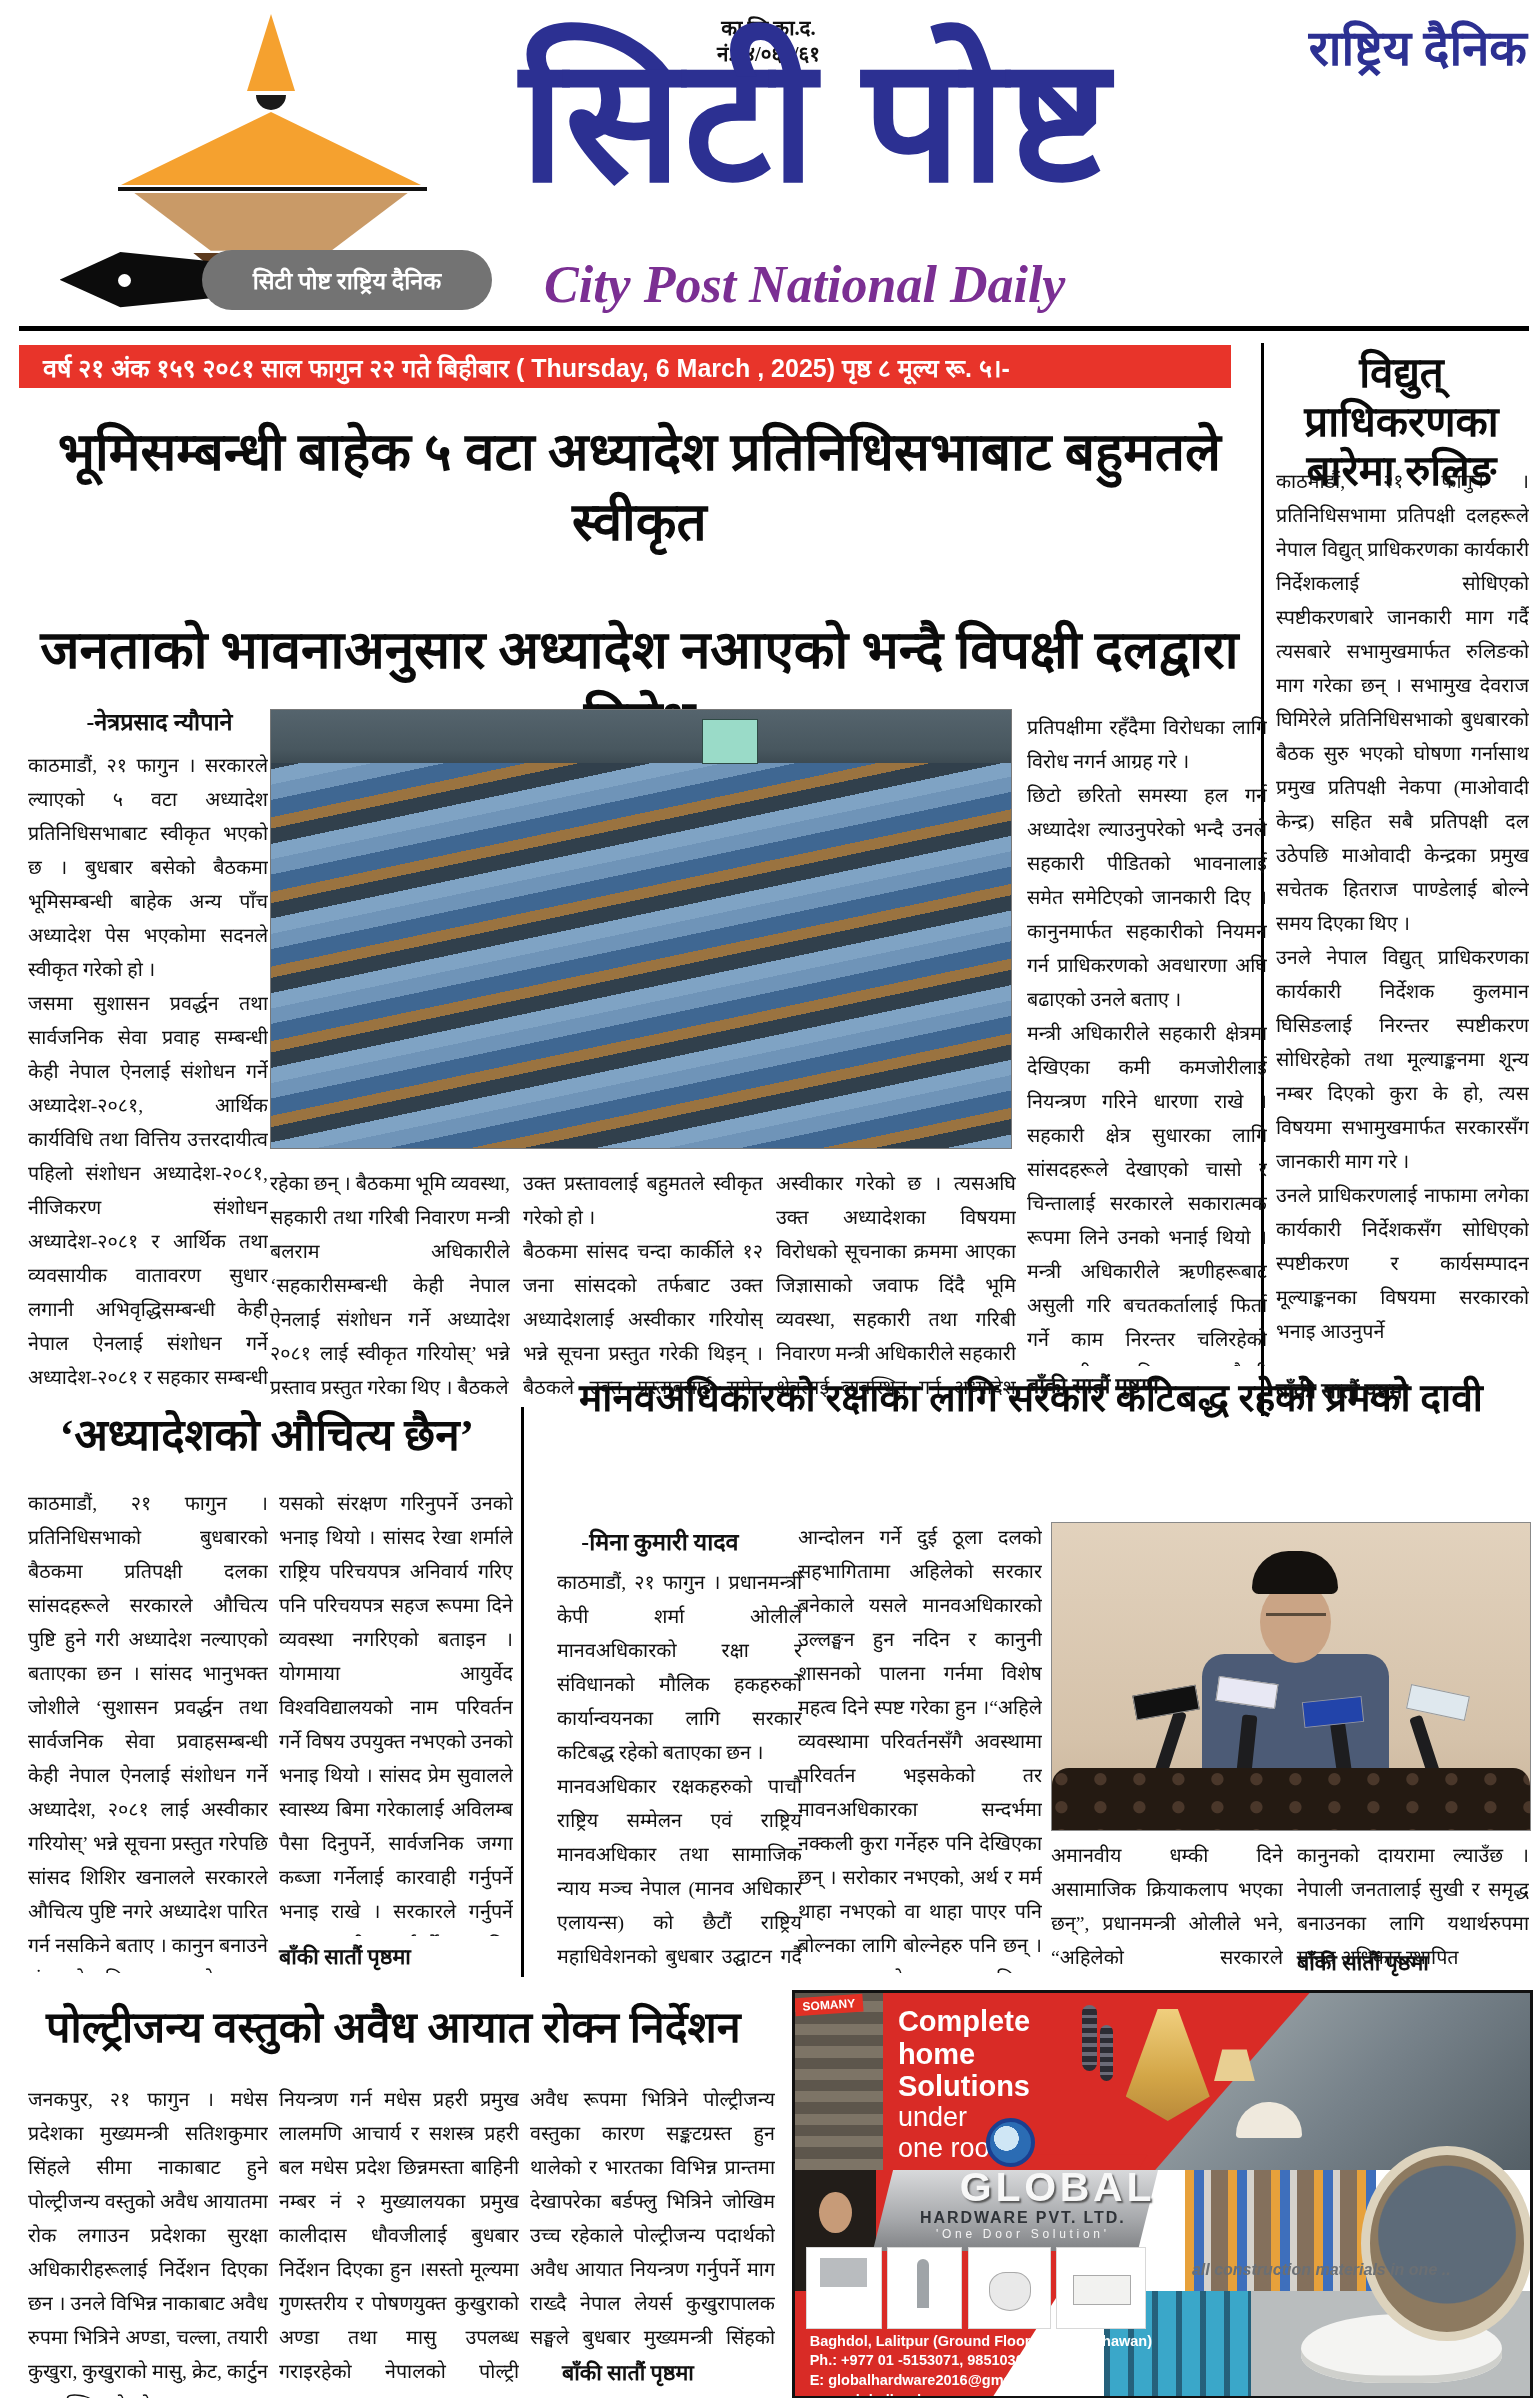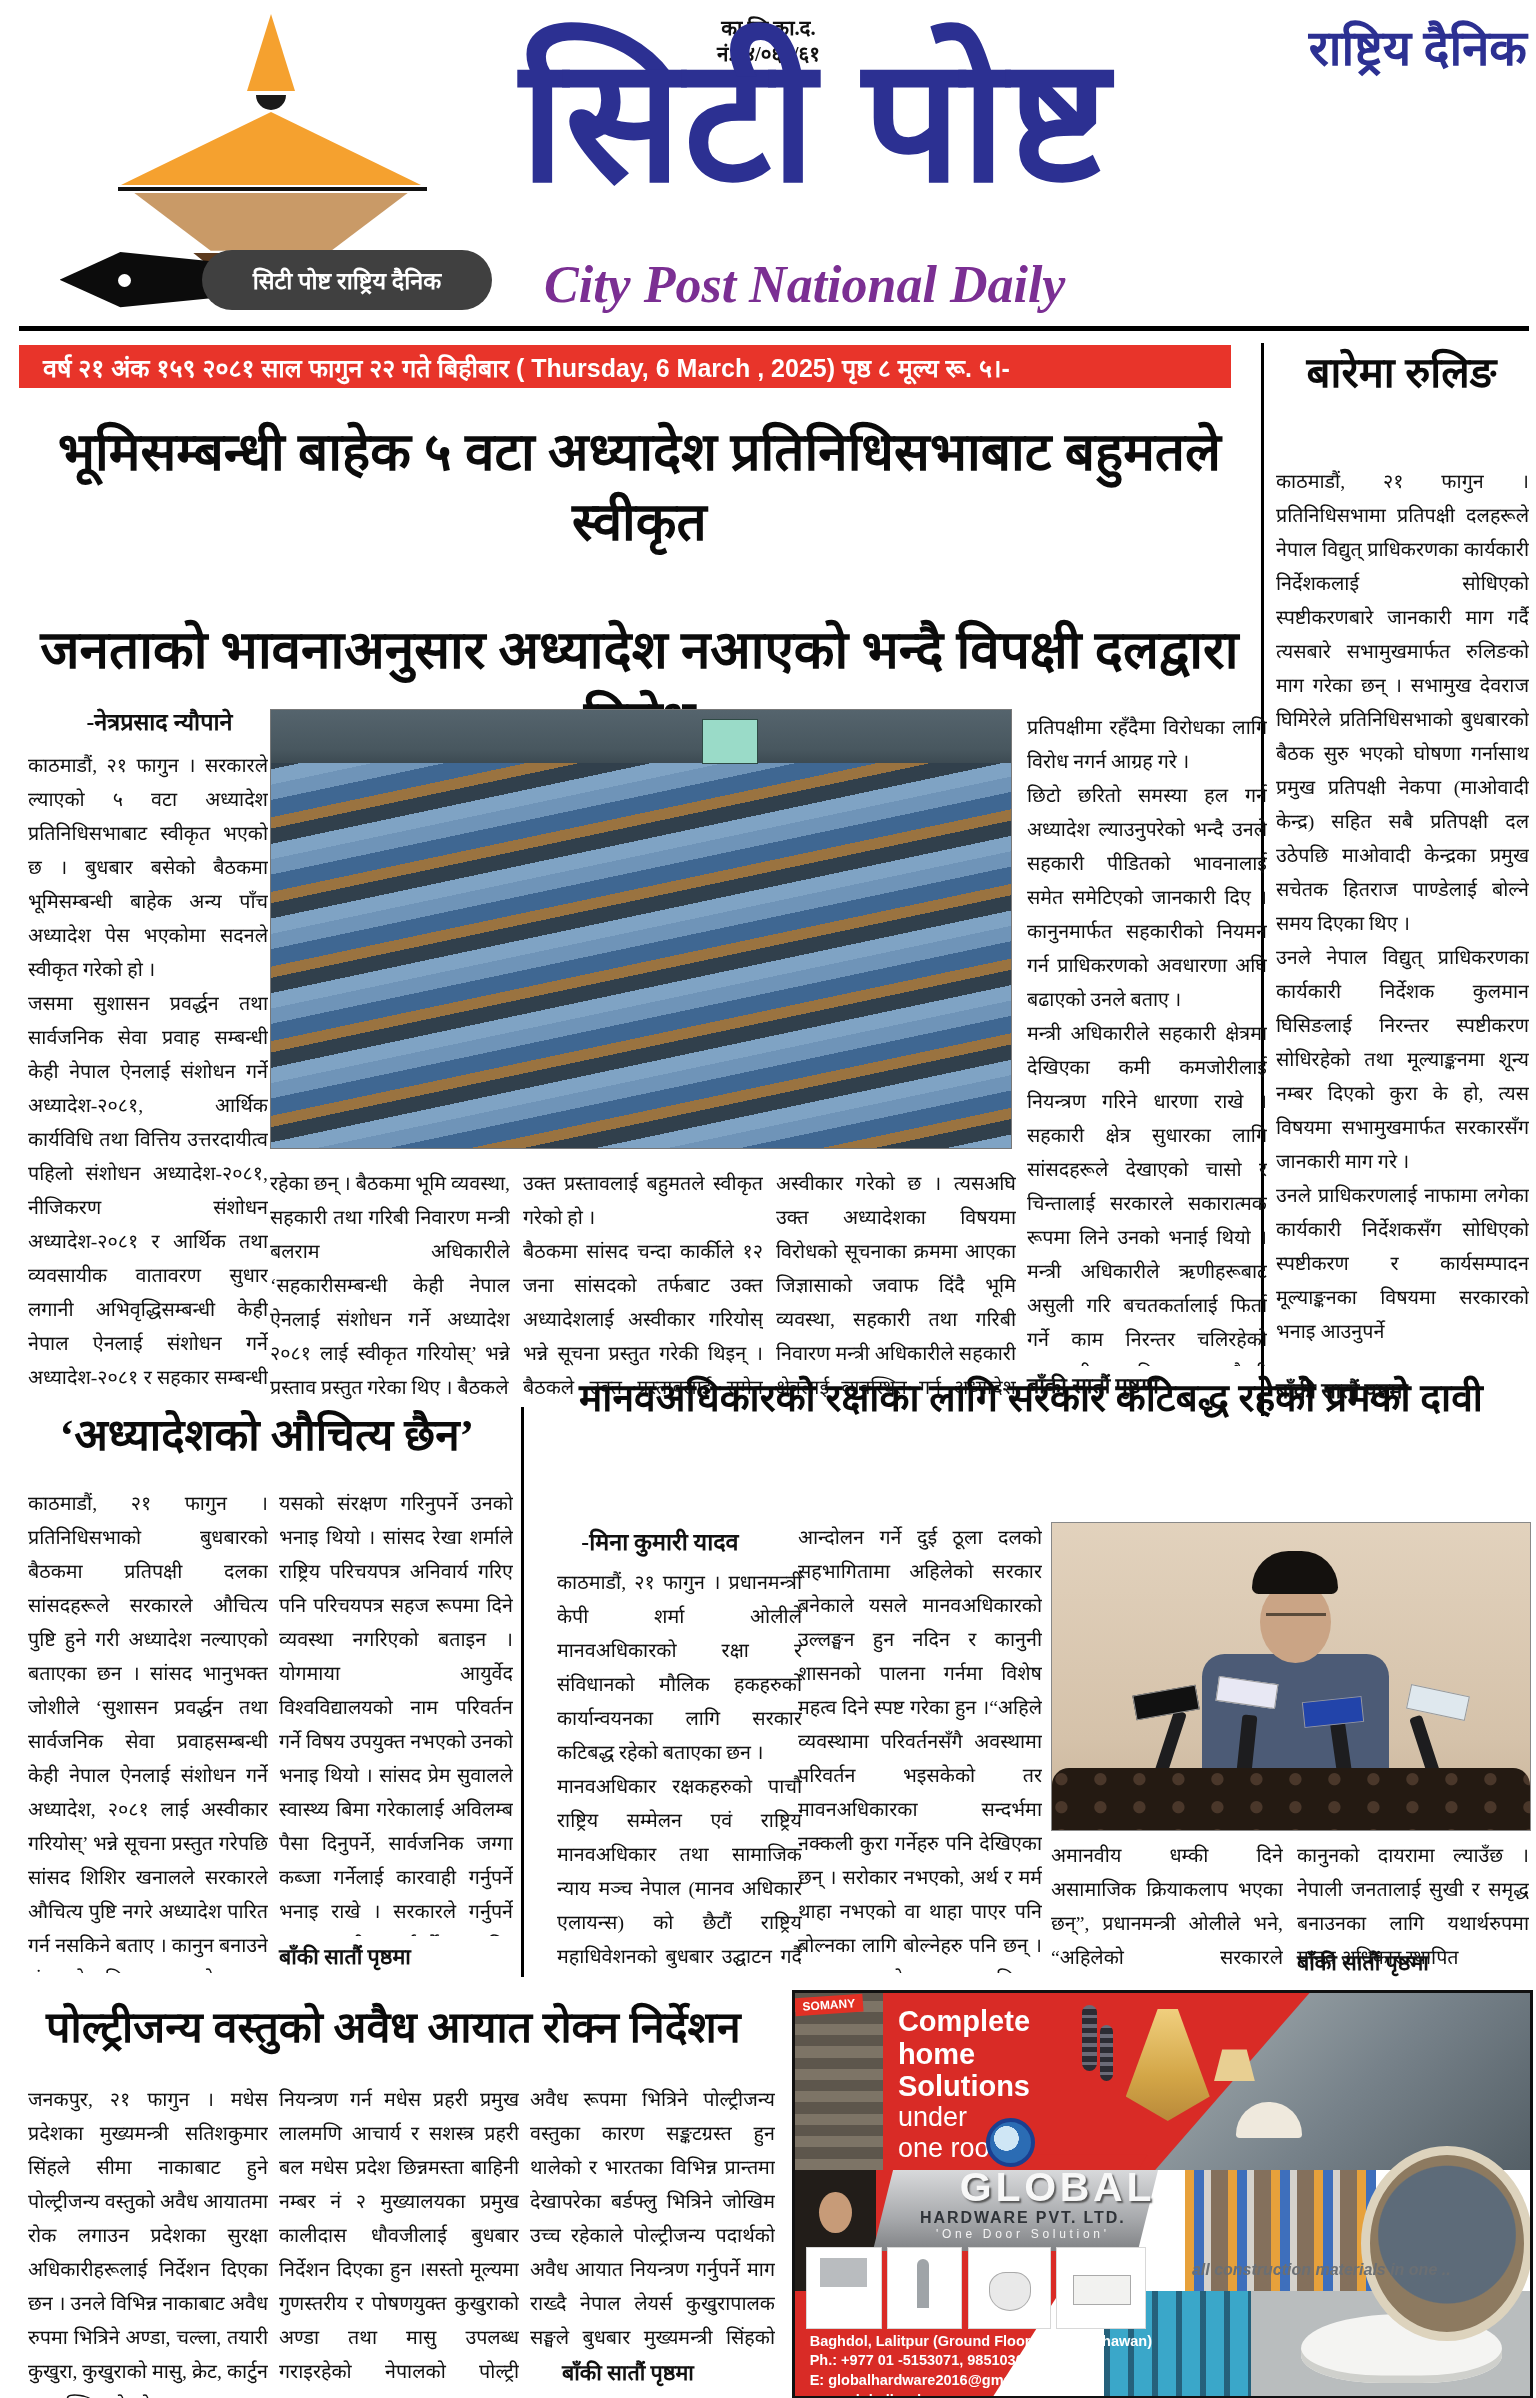--- a/index.html
+++ b/index.html
@@ -4,21 +4,21 @@
 <style>
   html,body{margin:0;padding:0;background:#e9e9e9;}
   #page{position:relative;width:1537px;height:2399px;background:#ffffff;overflow:hidden;
         font-family:"Liberation Serif","DejaVu Serif",serif;color:#111;}
   .abs{position:absolute;}
   
   .np-title{color:#2c3092;font-weight:bold;}
   .en-title{color:#7b2f93;font-weight:bold;font-style:italic;}
   .reg{font-size:20.6px;line-height:26px;text-align:center;font-weight:bold;}
   .logo-part{position:absolute;}
-  .pill{background:#404040;border-radius:32px;color:#fff;display:flex;align-items:center;justify-content:center;
+  .pill{background:#737373;border-radius:32px;color:#fff;display:flex;align-items:center;justify-content:center;
         font-weight:bold;font-size:23.4px;}
   .rule-h{background:#000;}
   .rule-v{background:#000;width:2.8px;}
   
   .datebar{background:#e8342a;color:#fff;font-weight:bold;font-size:25px;display:flex;align-items:center;
            padding-left:24px;font-family:"Liberation Sans","DejaVu Sans",sans-serif;}
   
   .headline{font-weight:bold;color:#0b0b0b;text-align:center;}
   .byline{font-weight:bold;font-size:23.4px;}
   .col{position:absolute;text-align:justify;font-size:19.7px;line-height:34px;overflow:hidden;white-space:pre-line;}
@@ -97,20 +97,21 @@
 
   <div class="abs rule-h" style="left:19px;top:326px;width:1510px;height:4.7px;"></div>
 
   <div class="abs datebar" style="left:19px;top:345px;width:1188px;height:43px;">
     <span>वर्ष २१   अंक १५९    २०८१ साल   फागुन २२ गते   बिहीबार ( Thursday, 6 March , 2025)  पृष्ठ ८   मूल्य रू. ५।-</span>
   </div>
 
   <div class="abs rule-v" style="left:1261px;top:343px;height:1073px;"></div>
 
   <div class="abs headline" style="left:1274px;top:349px;width:255px;font-size:42px;line-height:49px;">
+    <div>विद्युत् प्राधिकरणका</div>
     <div>बारेमा रुलिङ</div>
   </div>
   <div class="col" style="left:1276px;top:464px;width:253px;height:909px;line-height:34px;">काठमाडौं, २१ फागुन । प्रतिनिधिसभामा प्रतिपक्षी दलहरूले नेपाल विद्युत् प्राधिकरणका कार्यकारी निर्देशकलाई सोधिएको स्पष्टीकरणबारे जानकारी माग गर्दै त्यसबारे सभामुखमार्फत रुलिङको माग गरेका छन् । सभामुख देवराज घिमिरेले प्रतिनिधिसभाको बुधबारको बैठक सुरु भएको घोषणा गर्नासाथ प्रमुख प्रतिपक्षी नेकपा (माओवादी केन्द्र) सहित सबै प्रतिपक्षी दल उठेपछि माओवादी केन्द्रका प्रमुख सचेतक हितराज पाण्डेलाई बोल्ने समय दिएका थिए ।
 उनले नेपाल विद्युत् प्राधिकरणका कार्यकारी निर्देशक कुलमान घिसिङलाई निरन्तर स्पष्टीकरण सोधिरहेको तथा मूल्याङ्कनमा शून्य नम्बर दिएको कुरा के हो, त्यस विषयमा सभामुखमार्फत सरकारसँग जानकारी माग गरे ।
 उनले प्राधिकरणलाई नाफामा लगेका कार्यकारी निर्देशकसँग सोधिएको स्पष्टीकरण र कार्यसम्पादन मूल्याङ्कनका विषयमा सरकारको भनाइ आउनुपर्ने</div>
   <div class="abs cont" style="left:1276px;top:1375px;">बाँकी सातौं पृष्ठमा</div>
 
   <div class="abs headline" style="left:23.4px;top:417px;width:1232px;font-size:53px;line-height:70px;">
     <div style="margin-bottom:58px;">भूमिसम्बन्धी बाहेक ५ वटा अध्यादेश प्रतिनिधिसभाबाट बहुमतले स्वीकृत</div>
     <div>जनताको भावनाअनुसार अध्यादेश नआएको भन्दै विपक्षी दलद्वारा विरोध</div>

